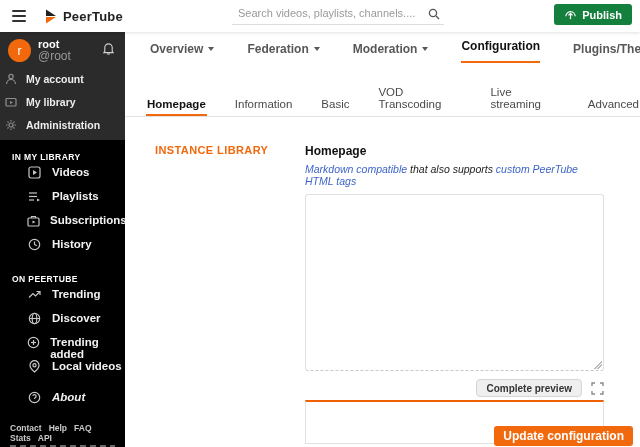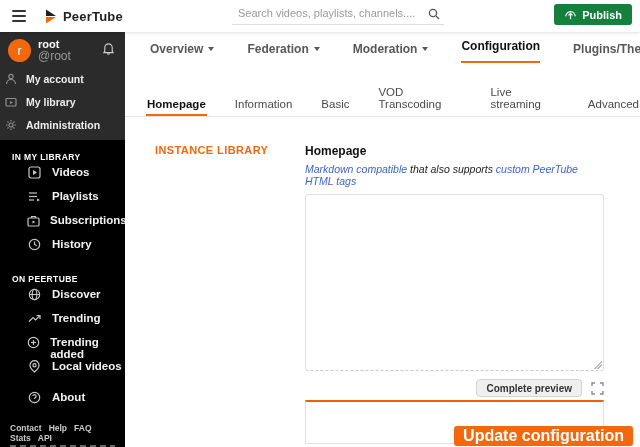--- a/index.html
+++ b/index.html
@@ -39,21 +39,21 @@
   .bell { position:absolute; right:10px; top:9px; color:#cfcfcf; cursor:pointer; display:flex; }
   .acct-item { display:flex; align-items:center; gap:9px; height:23px; padding-left:5px;
                font-size:10.5px; font-weight:bold; color:#ededed; cursor:pointer; }
   .acct-item .ic { color:#8f8f8f; display:flex; }
   .section-title { font-size:8.5px; font-weight:bold; letter-spacing:.4px; color:#fff;
                    padding-left:12px; margin:12px 0 4px 0; }
   .side-item { display:flex; gap:10px; height:24px; padding-left:27px;
                font-size:11.5px; font-weight:bold; color:#f2f2f2; cursor:pointer; }
   .side-item .ic { color:#c7c7c7; display:flex; width:15px; justify-content:center; }
   .side-spacer { flex:1; }
-  .about-item { margin-bottom:6px; }
+  .about-item { margin-bottom:6px;font-style:italic; }
   .side-footer { padding:2px 10px 0 10px; display:flex; flex-wrap:wrap; gap:0 7px;text-align:right; }
   .side-footer a { color:#c9c9c9; font-size:8.5px; font-weight:bold; text-decoration:none; cursor:pointer; }
   .footer-clip { height:4px; margin:2px 10px 0 10px; overflow:hidden; opacity:.55;
                  background:repeating-linear-gradient(90deg,#bbb 0 6px,transparent 6px 10px); }
 
   
   .main { flex:1; position:relative; background:#fff; overflow:hidden; }
   .admin-nav { display:flex; align-items:center; height:33px; padding-left:25px; gap:33px; }
   .admin-nav .nav-item { display:flex; align-items:center; gap:5px; color:#585858; font-size:12px;
                          font-weight:bold; cursor:pointer; padding:4px 0; }
@@ -79,21 +79,21 @@
   .resize-wrap { position:relative; width:299px; }
   .resize-handle { position:absolute; right:2px; bottom:2px; width:9px; height:9px; cursor:nwse-resize;
                    background:linear-gradient(135deg, transparent 0 55%, #b9b9b9 55% 63%, transparent 63% 72%, #b9b9b9 72% 80%, transparent 80%); }
   .ta-toolbar { width:299px; display:flex; justify-content:flex-end; align-items:center; gap:9px; margin-top:8px; }
   .preview-btn { background:#efefef; border:1px solid #d4d4d4; border-radius:4px; height:18px; padding:0 9px;
                  font-size:10px; font-weight:bold; color:#333; cursor:pointer; font-family:"Liberation Sans", sans-serif; }
   .expand-icon { color:#8a8a8a; display:flex; cursor:pointer; }
   .preview-box { width:299px; height:44px; margin-top:3px; background:#fff;
                  border:1px solid #e0e0e0; border-top:2px solid #ee6105; }
   .update-btn { position:absolute; right:7px; bottom:3px; background:#F2690D; color:#fff; border:none;
-                border-radius:3px; height:20px; padding:0 9px; font-size:16px; font-weight:bold; cursor:pointer;
+                border-radius:3px; height:20px; padding:0 9px; font-size:12px; font-weight:bold; cursor:pointer;
                 font-family:"Liberation Sans", sans-serif; }
   svg { display:block; }
 </style>
 </head>
 <body>
 
 <div class="header">
   <div class="hamburger">
       <span></span>
       <span></span>
@@ -212,36 +212,36 @@
           <circle cx="6.5" cy="6.5" r="5.2"></circle>
             <polyline points="6.5,3.5 6.5,6.5 8.8,7.8"></polyline>
         </svg>
         </span>
       <span>History</span>
     </div>
 
     <div class="section-title">ON PEERTUBE</div>
     <div class="side-item">
       <span class="ic">
+        <svg width="13" height="13" viewBox="0 0 13 13" fill="none" stroke="currentColor" stroke-width="1.2">
+          <polyline points="1,9.5 5,5.5 7.5,8 12,3.5"></polyline>
+            <polyline points="8.5,3.5 12,3.5 12,7"></polyline>
+        </svg>
+        </span>
+      <span>Trending</span>
+    </div>
+    <div class="side-item">
+      <span class="ic">
         <svg width="13" height="13" viewBox="0 0 13 13" fill="none" stroke="currentColor" stroke-width="1.1">
           <circle cx="6.5" cy="6.5" r="5.2"></circle>
             <ellipse cx="6.5" cy="6.5" rx="2.3" ry="5.2"></ellipse>
           <line x1="1.3" y1="6.5" x2="11.7" y2="6.5"></line>
         </svg>
         </span>
       <span>Discover</span>
-    </div>
-    <div class="side-item">
-      <span class="ic">
-        <svg width="13" height="13" viewBox="0 0 13 13" fill="none" stroke="currentColor" stroke-width="1.2">
-          <polyline points="1,9.5 5,5.5 7.5,8 12,3.5"></polyline>
-            <polyline points="8.5,3.5 12,3.5 12,7"></polyline>
-        </svg>
-        </span>
-      <span>Trending</span>
     </div>
     <div class="side-item">
       <span class="ic">
         <svg width="13" height="13" viewBox="0 0 13 13" fill="none" stroke="currentColor" stroke-width="1.2">
           <circle cx="6.5" cy="6.5" r="5.2"></circle>
             <line x1="6.5" y1="4" x2="6.5" y2="9"></line>
             <line x1="4" y1="6.5" x2="9" y2="6.5"></line>
         </svg>
         </span>
       <span>Trending added</span>

